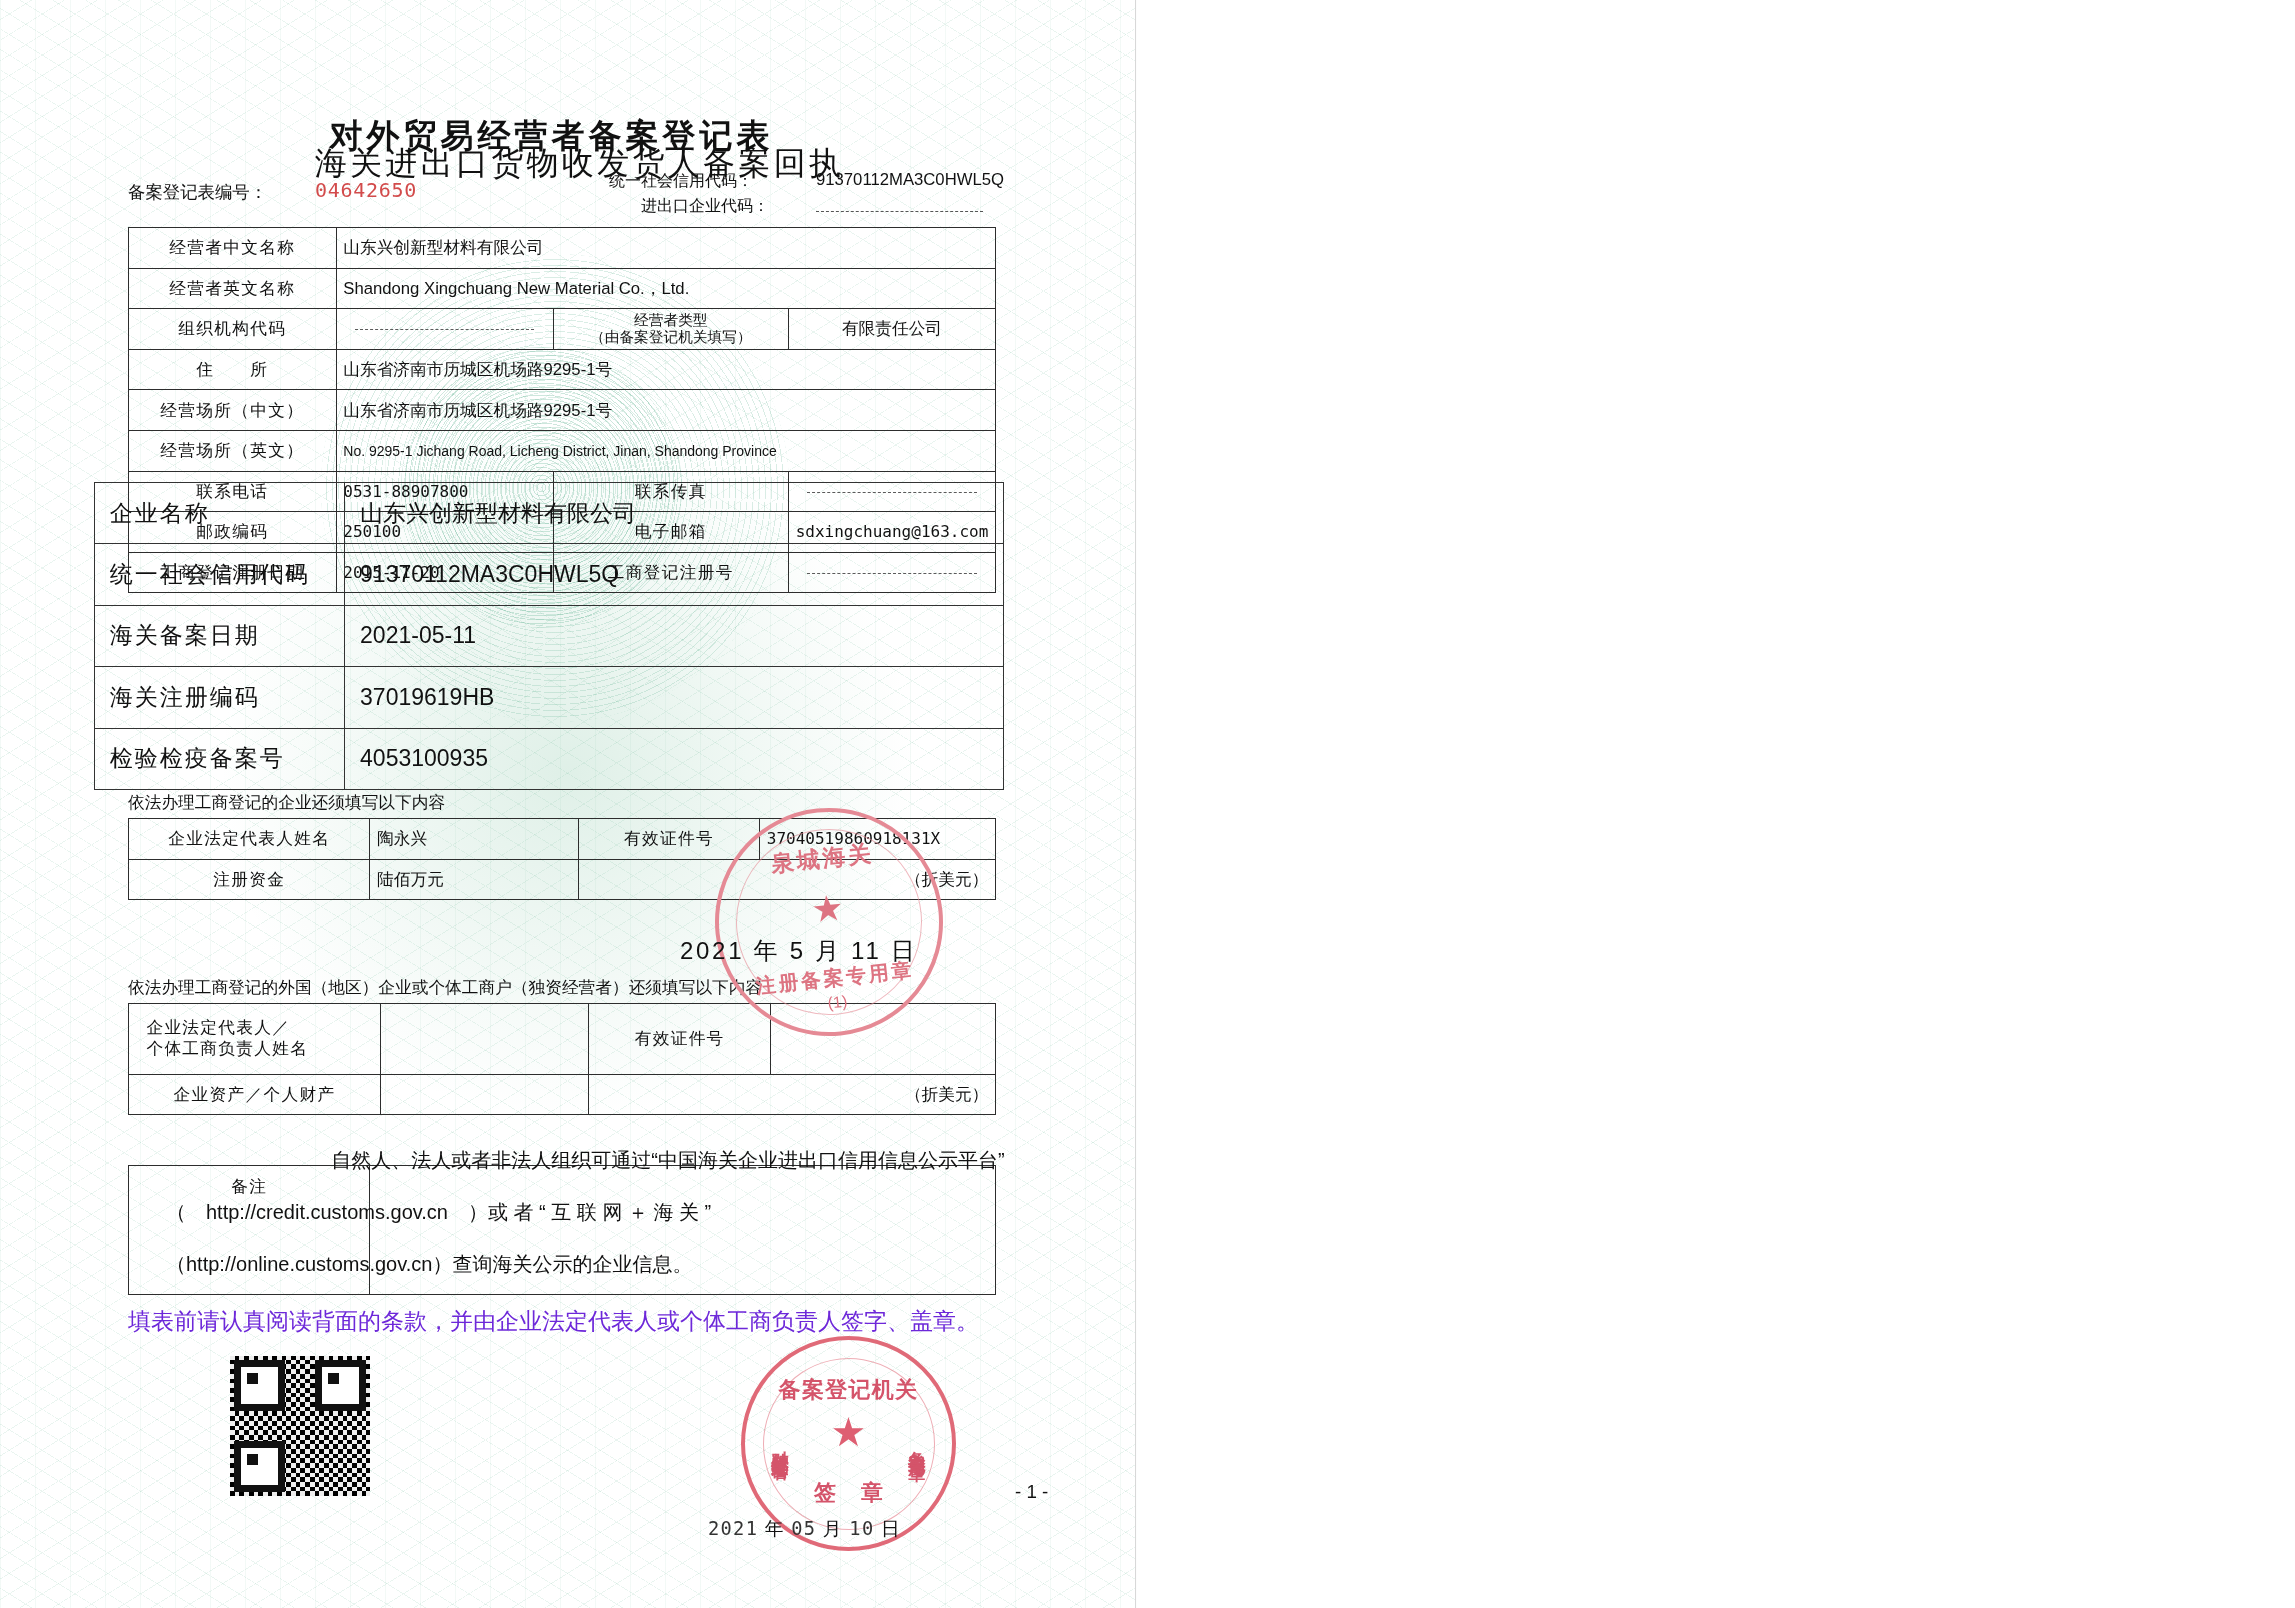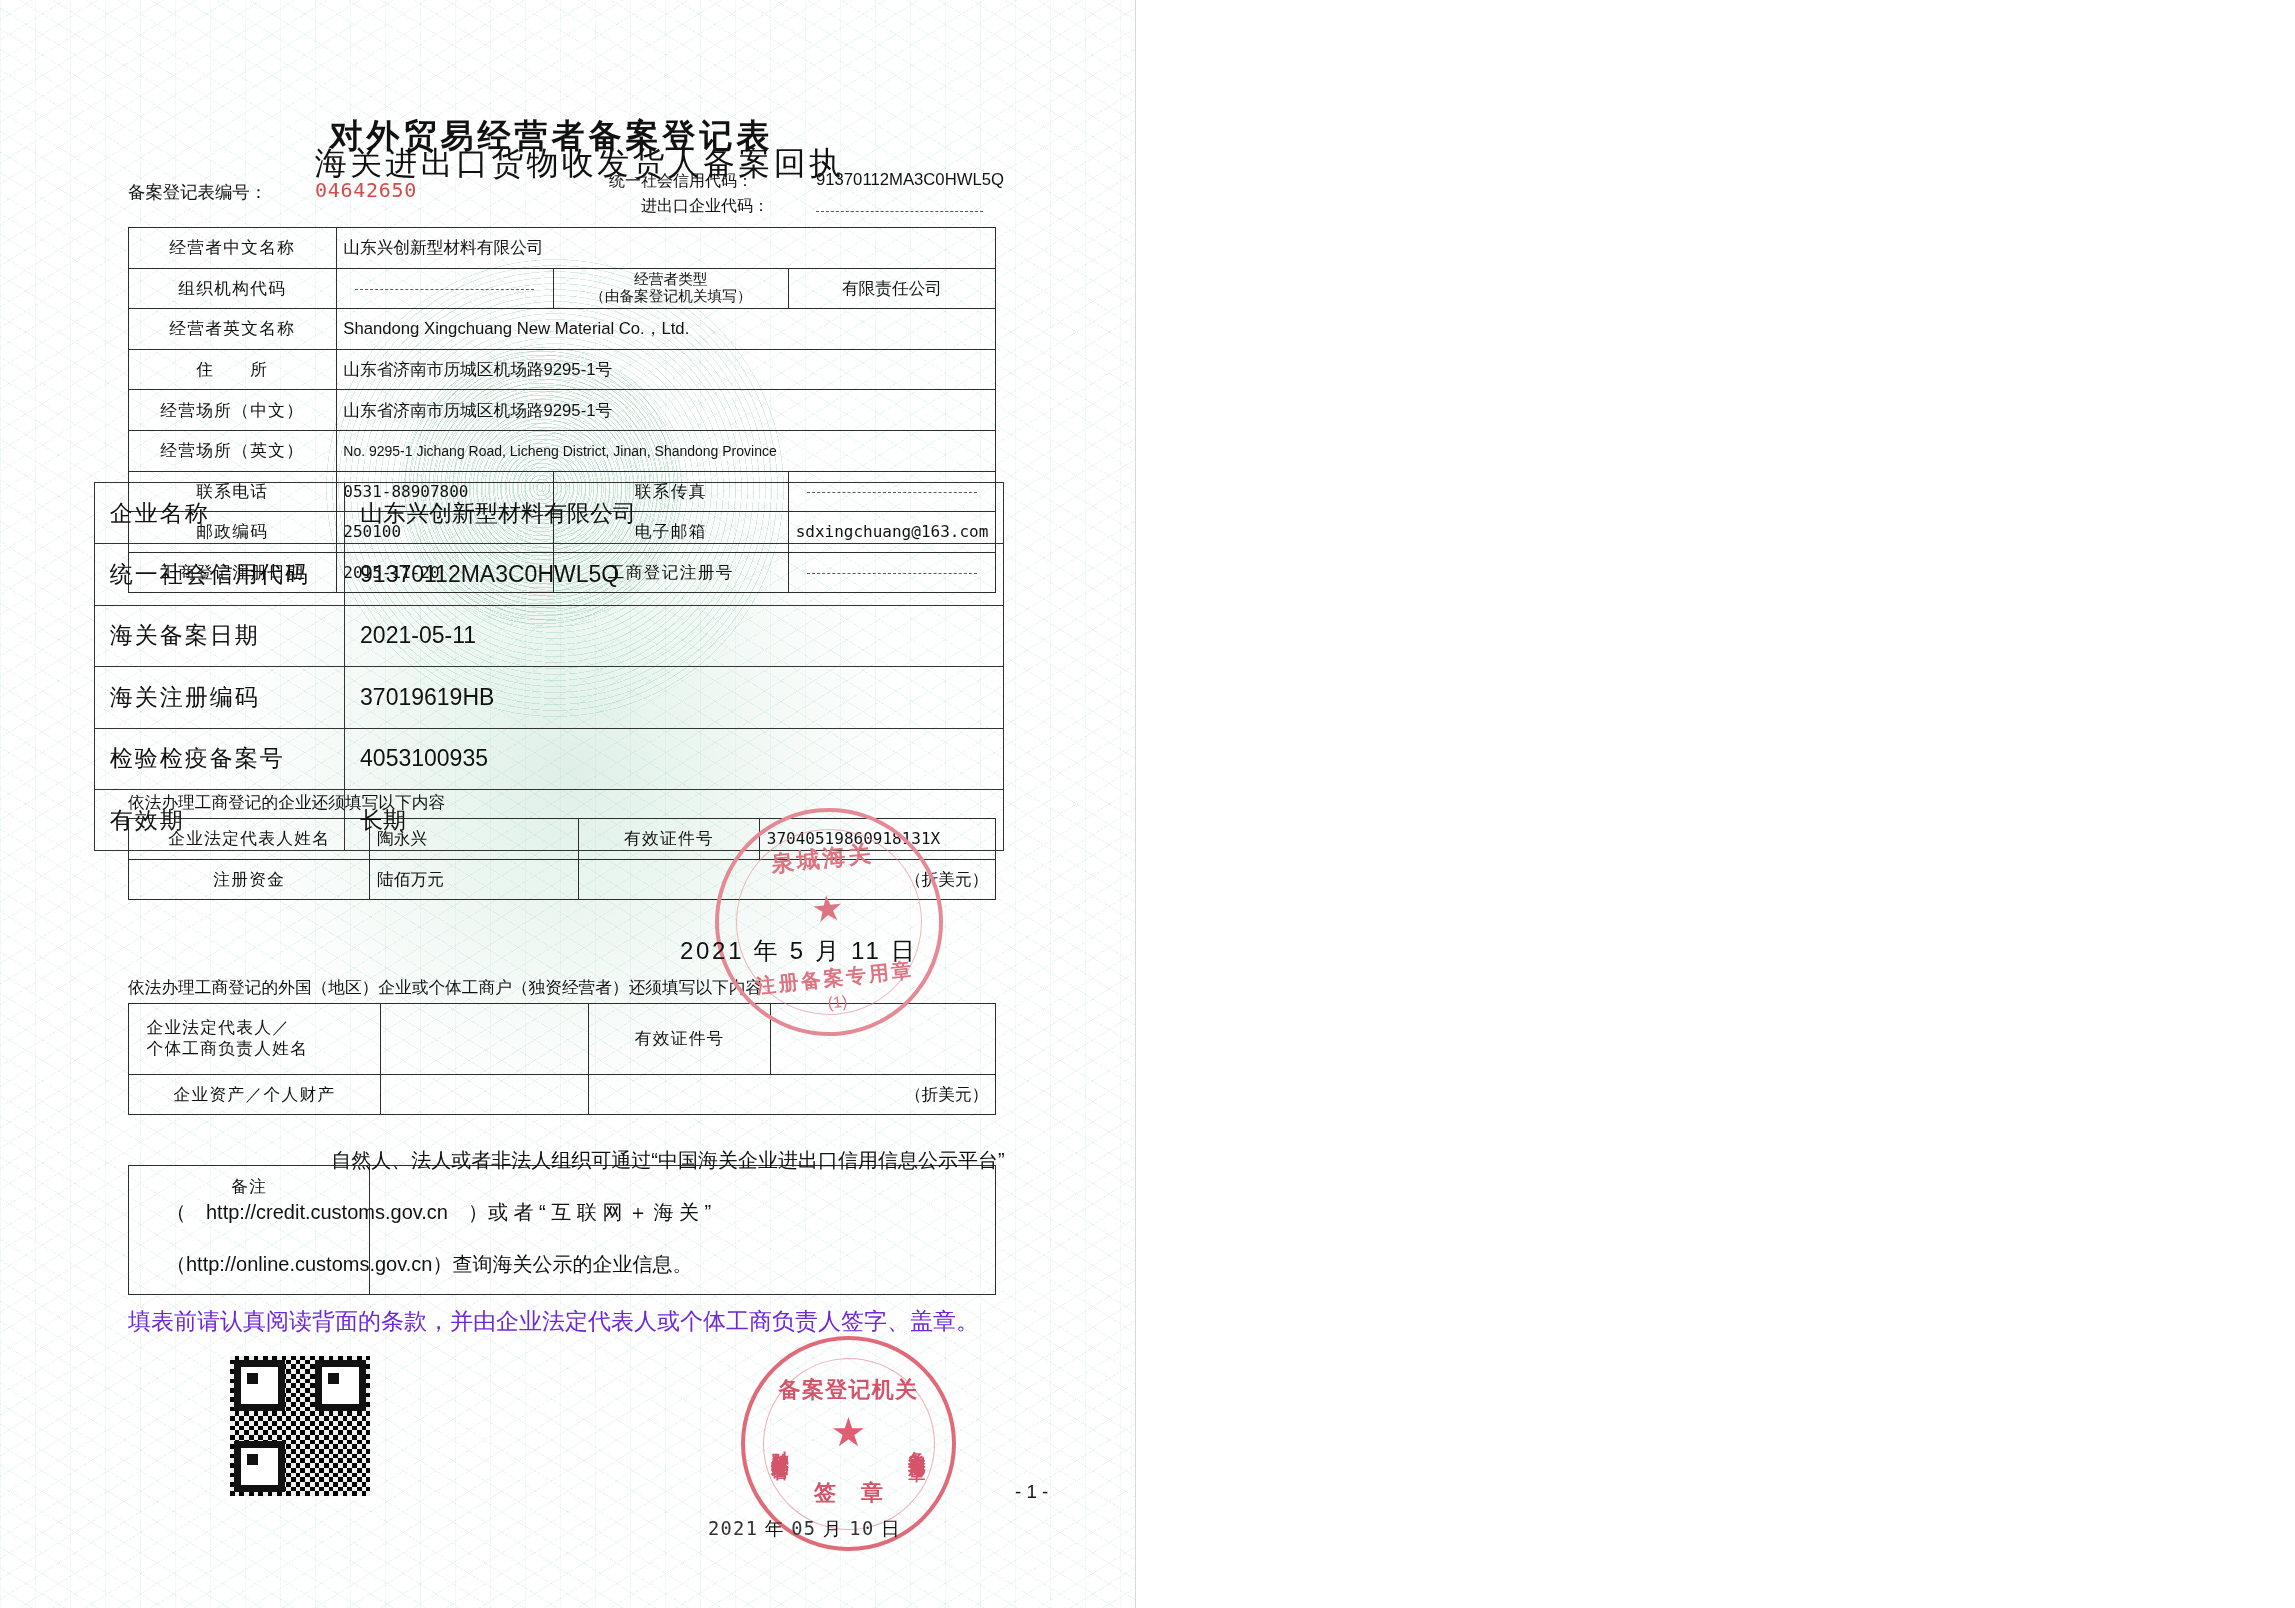--- a/index.html
+++ b/index.html
@@ -355,31 +355,31 @@
   <div class="l-impexp-label">进出口企业代码：</div>
   <div class="l-impexp-line"></div>
 
   <table class="tbl" style="left:128px; top:227px; width:868px;">
     <tbody>
         <tr>
       <td class="lbl" style="width:200px;">经营者中文名称</td>
       <td class="val" colspan="3">山东兴创新型材料有限公司</td>
     </tr>
     <tr>
+      <td class="lbl">经营者英文名称</td>
+      <td class="val" colspan="3">Shandong Xingchuang New Material Co.，Ltd.</td>
+    </tr>
+    <tr>
       <td class="lbl">组织机构代码</td>
       <td class="val-c" style="width:220px;"><span class="dashline"></span></td>
       <td class="two-line" style="width:234px;">
         <span>经营者类型</span><br>
         <span>（由备案登记机关填写）</span>
       </td>
       <td class="val-c">有限责任公司</td>
-    </tr>
-    <tr>
-      <td class="lbl">经营者英文名称</td>
-      <td class="val" colspan="3">Shandong Xingchuang New Material Co.，Ltd.</td>
     </tr>
     <tr>
       <td class="lbl">住　　所</td>
       <td class="val" colspan="3">山东省济南市历城区机场路9295-1号</td>
     </tr>
     <tr>
       <td class="lbl">经营场所（中文）</td>
       <td class="val" colspan="3">山东省济南市历城区机场路9295-1号</td>
     </tr>
     <tr>
@@ -506,24 +506,20 @@
       <td class="v">2021-05-11</td>
     </tr>
     <tr>
       <td class="k">海关注册编码</td>
       <td class="v">37019619HB</td>
     </tr>
     <tr>
       <td class="k">检验检疫备案号</td>
       <td class="v">4053100935</td>
     </tr>
-    <tr>
-      <td class="k">有效期</td>
-      <td class="v">长期</td>
-    </tr>
   </tbody>
     </table>
 
   <div id="seal-right">
     <div class="rs-inner"></div>
     <div class="rs-top">泉城海关</div>
     <div class="rs-star">★</div>
     <div class="rs-bot">注册备案专用章</div>
     <div class="rs-code">(1)</div>
   </div>

